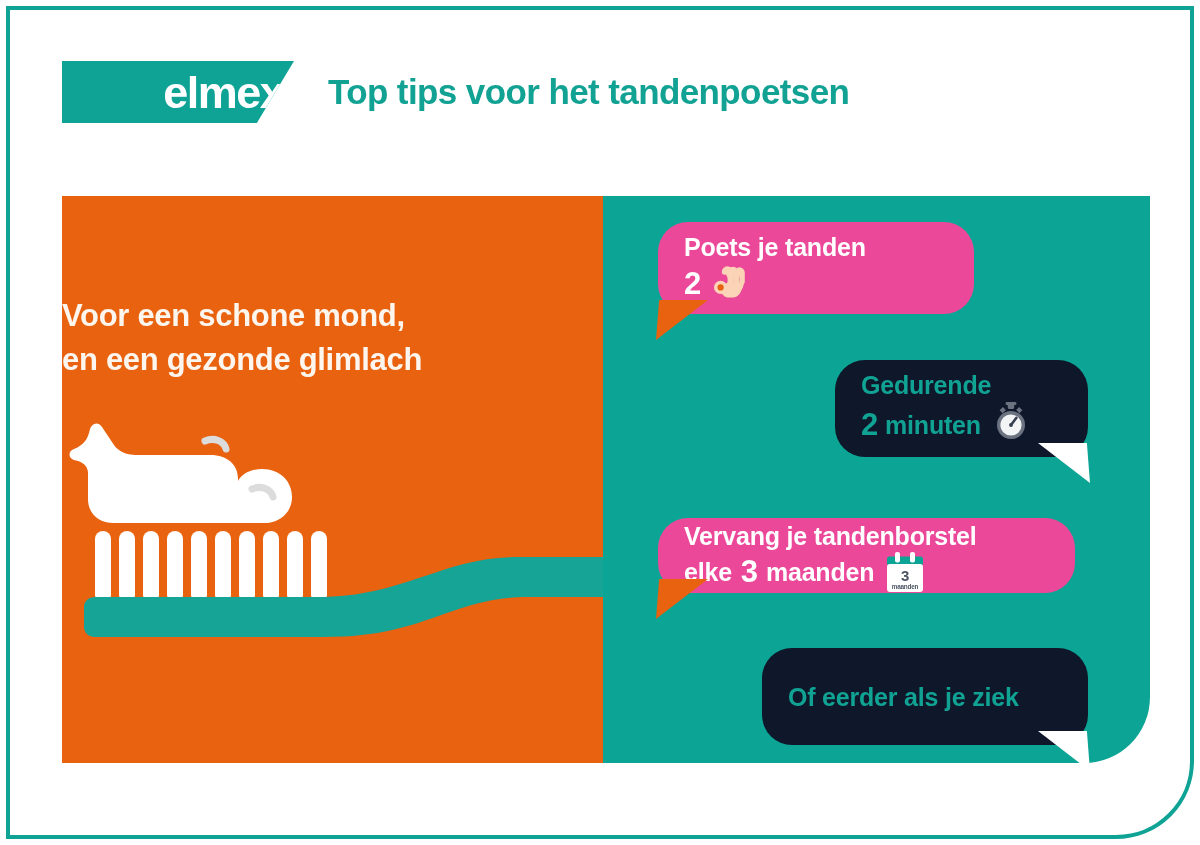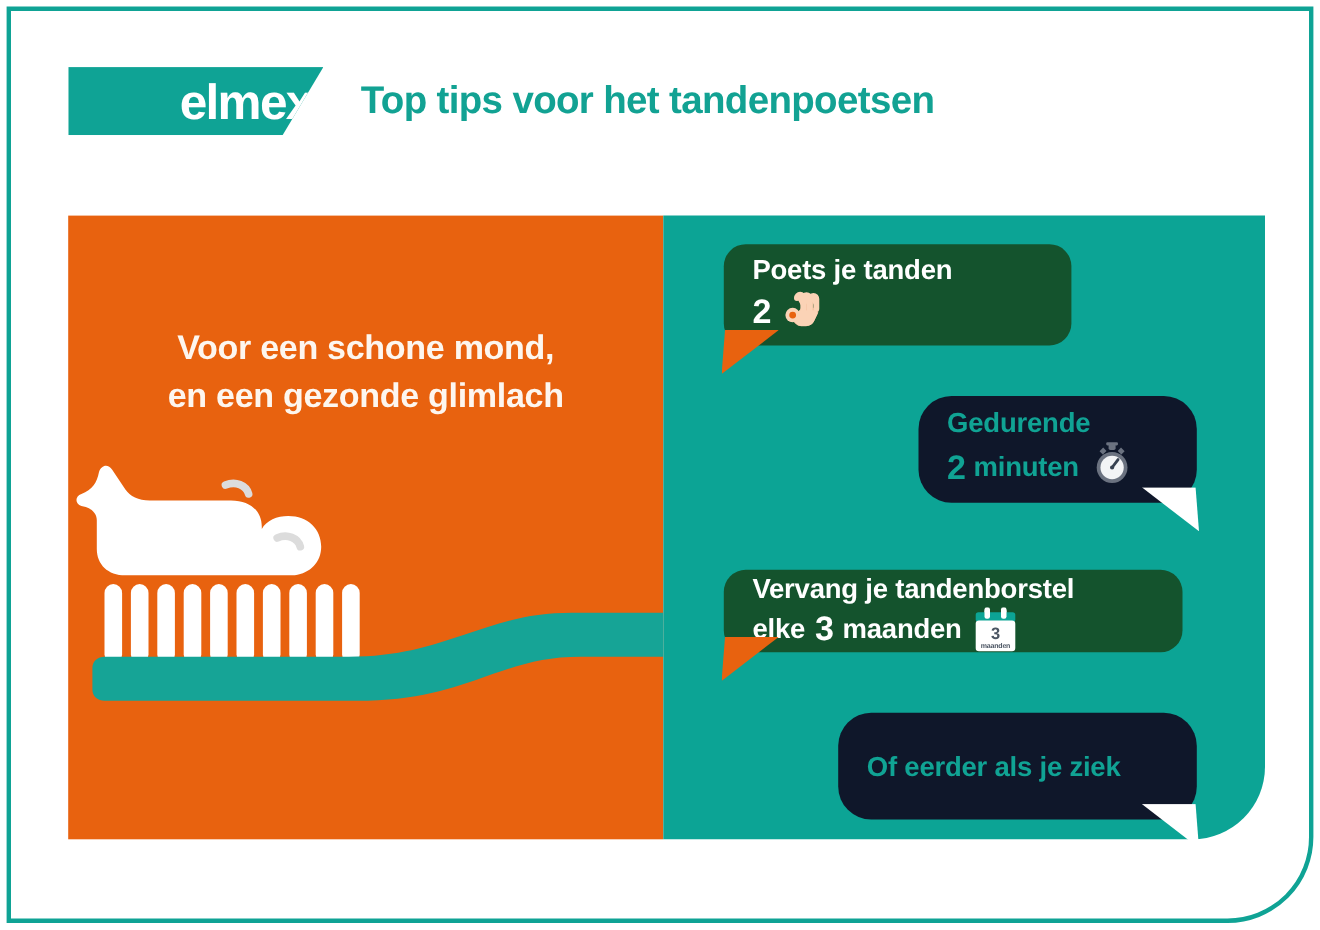--- a/index.html
+++ b/index.html
@@ -110,21 +110,20 @@
     background: #0ca495;
     border-bottom-right-radius: 66px;
   }
 
   
   #left-headline {
     position: absolute;
     left: 0;
     top: 98px;
     width: 541px;
-    text-align: center;
     color: #fdf6ef;
     font-size: 31px;
     font-weight: 700;
     line-height: 1.42;
     letter-spacing: -0.3px;
   }
   #left-headline .l2 { display: block; }
 
   
   #toothbrush {
@@ -148,23 +147,23 @@
   }
   .bubble .big { font-size: 31px; font-weight: 700; }
   .bubble-emoji {
     display: inline-block;
     vertical-align: middle;
     margin-left: 10px;
   }
 
   
   .bubble.orange {
-    background: #14532d;
+    background: #ec4899;
     color: #ffffff;
-    border-radius: 20px;
+    border-radius: 30px;
   }
   .bubble.orange .tail {
     position: absolute;
     left: -2px;
     bottom: -26px;
     width: 52px;
     height: 40px;
     background: #e8620f;
     clip-path: polygon(0 100%, 100% 0, 6% 0);
   }

